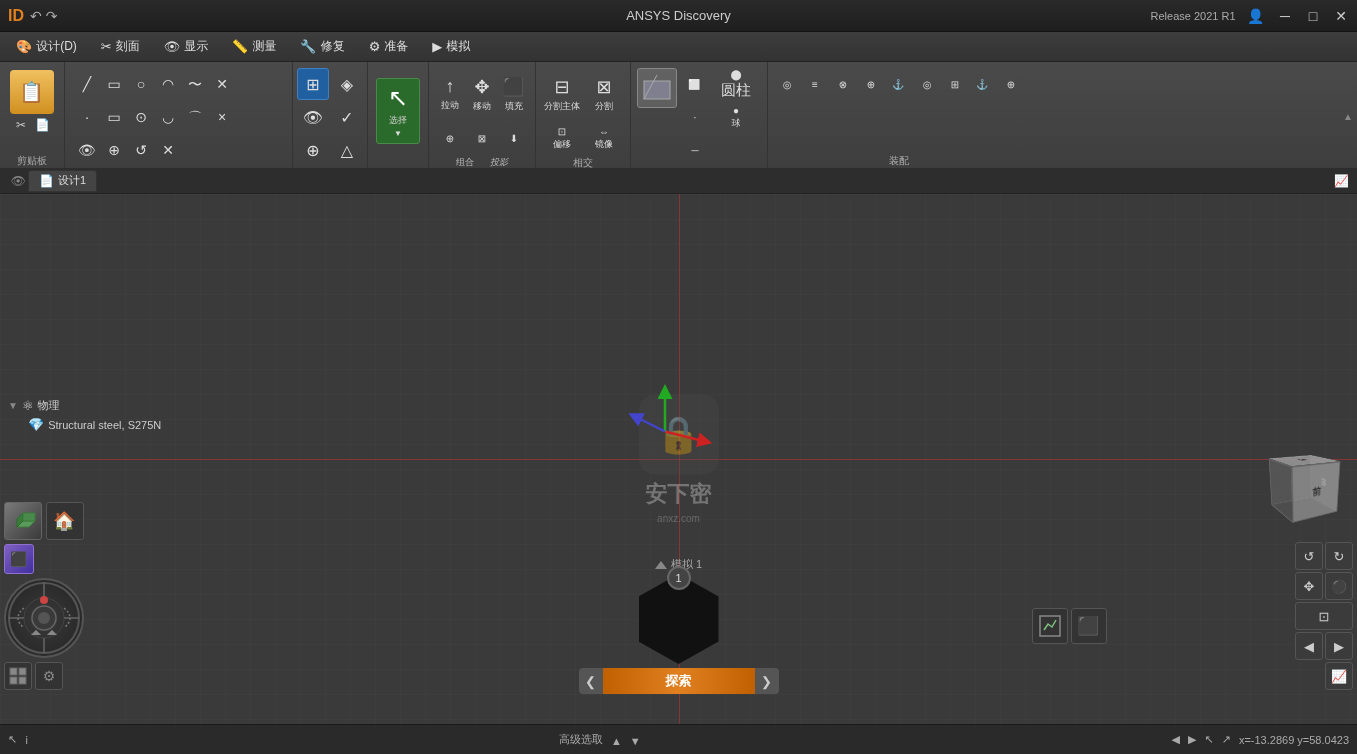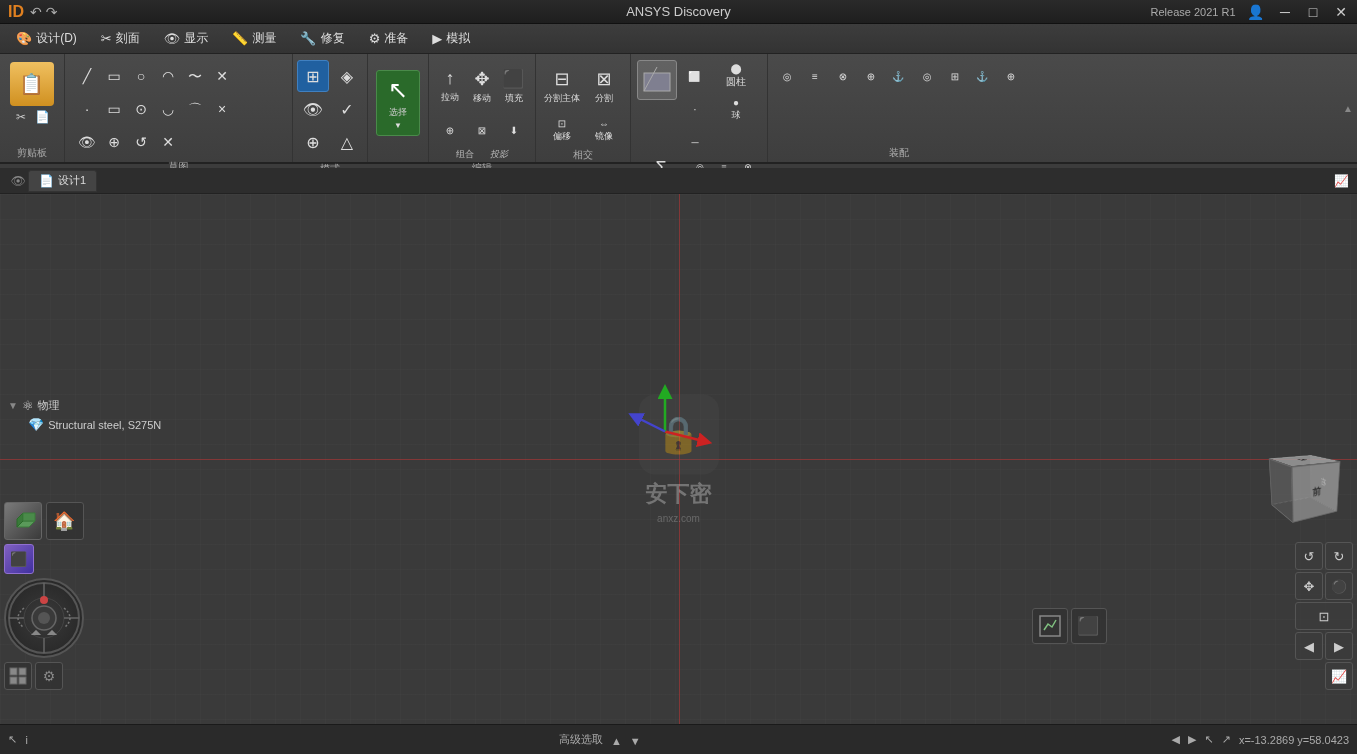--- a/index.html
+++ b/index.html
@@ -9,21 +9,21 @@
       overflow: hidden;
       background: #3c3c3c;
       font-family: "Microsoft YaHei", "SimHei", sans-serif;
       font-size: 12px;
       color: #ddd;
       user-select: none;
     }
 
     
     #title-bar {
-      height: 24px;
+      height: 32px;
       background: linear-gradient(to bottom, #2a2a2a, #1e1e1e);
       display: flex;
       align-items: center;
       justify-content: space-between;
       padding: 0 8px;
       border-bottom: 1px solid #111;
     }
     #title-bar .title-left {
       display: flex;
       align-items: center;
@@ -787,21 +787,21 @@
         </div>
       </div>
 
       <div style="display:flex;flex-direction:column;gap:1px;">
         <div style="display:flex;gap:2px;">
           <div class="ribbon-btn" style="width:28px;">
               <span>⬜</span>
             </div>
           <div class="ribbon-btn" style="width:50px;">
             <span>⬤</span>
-            <span style="font-size:10px;">圆柱</span>
+            <span style="font-size:15px;">圆柱</span>
           </div>
         </div>
         <div style="display:flex;gap:2px;">
           <div class="ribbon-btn" style="width:28px;">
               <span>·</span>
             </div>
           <div class="ribbon-btn" style="width:50px;">
             <span>●</span>
             <span style="font-size:9px;">球</span>
           </div>
@@ -1059,20 +1059,35 @@
           </div>
       </div>
       <div class="nav-btn-group">
         <div class="nav-btn">
             <span>📈</span>
           </div>
       </div>
     </div>
   </div>
 
+  <div id="sim-panel">
+    <div class="sim-label">
+      <div class="arrow-up"></div>
+      <span>模拟 1</span>
+    </div>
+    <div class="sim-hexagon-container">
+      <div class="sim-hexagon"></div>
+      <div class="sim-badge">1</div>
+    </div>
+    <div class="explore-bar">
+      <div class="explore-arrow">❮</div>
+      <div class="explore-label">探索</div>
+      <div class="explore-arrow">❯</div>
+    </div>
+  </div>
 
 </div>
 
 <div id="bottom-bar">
   <div class="status-left">
     <span style="cursor:pointer;">↖</span>
     <span style="cursor:pointer;">ℹ</span>
   </div>
   <div style="display:flex;align-items:flex-end;gap:8px;">
     <span>高级选取</span>

